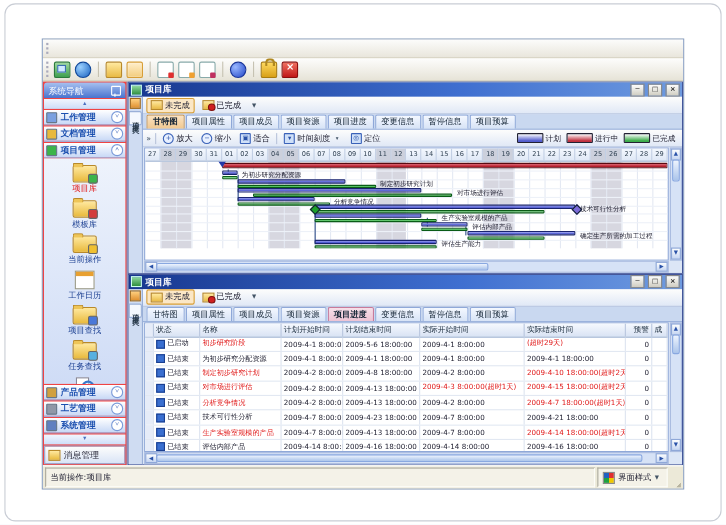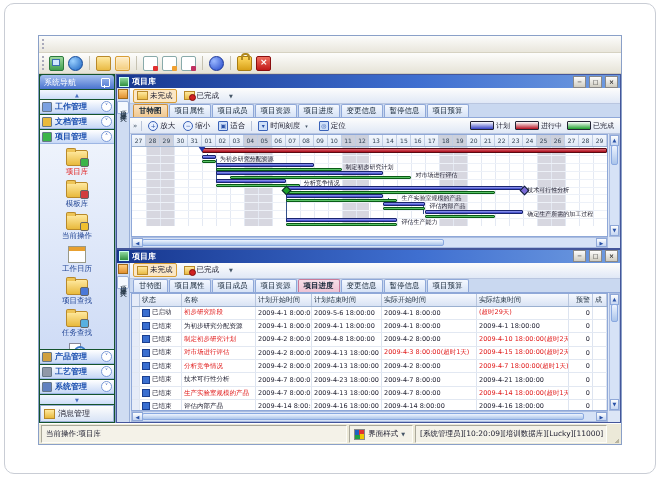--- a/index.html
+++ b/index.html
@@ -25,21 +25,21 @@
   .ti-report-edit::after{background:#f0a030;}
   .ti-report-delete::after{background:#c03060;}
   .ti-help{background:radial-gradient(circle at 4px 4px,#9ab8ff,#2246c8);border-radius:50%;border:1px solid #1a3699;}
   .ti-lock{background:linear-gradient(#ffd960,#d8a018);border:1px solid #a87c10;border-radius:2px;}
   .ti-lock::before{content:"";position:absolute;left:3px;top:-4px;width:5px;height:5px;border:2px solid #b08820;border-bottom:none;border-radius:4px 4px 0 0;}
   .ti-stop{background:linear-gradient(#f07060,#c01818);border:1px solid #8a0e0e;}
   .ti-stop::after{content:"×";position:absolute;left:3px;top:0px;color:#fff;font-size:9px;font-weight:bold;}
   
   .main{flex:1;display:flex;min-height:0;}
   
-  .sidebar{width:77px;background:#14532d;border-right:1px solid #8aa0c8;display:flex;flex-direction:column;font-size:8px;box-sizing:border-box;}
+  .sidebar{width:77px;background:#ef4444;border-right:1px solid #8aa0c8;display:flex;flex-direction:column;font-size:8px;box-sizing:border-box;font-family:Liberation Serif, serif;}
   .sb-header{height:14px;background:linear-gradient(#a7c1f0,#4a74cf);color:#fff;display:flex;align-items:center;justify-content:space-between;padding:0 4px;border-radius:3px 3px 0 0;margin:1px 1px 0 1px;}
   .pin{width:7px;height:7px;border:1px solid #fff;border-radius:1px;position:relative;}
   .pin::after{content:"";position:absolute;left:2px;top:6px;width:1px;height:3px;background:#fff;}
   .sb-strip{height:9px;margin:1px 1px 0 1px;background:linear-gradient(#f2f6fe,#cdddf8);display:flex;align-items:center;justify-content:center;color:#4a6fc0;font-size:5px;}
   .sb-groups{flex:1;margin:0 1px;display:flex;flex-direction:column;min-height:0;}
   .sb-group-h{height:13px;margin-top:1px;background:linear-gradient(#ffffff,#c7d8f6);color:#1c50b0;font-weight:bold;display:flex;align-items:center;gap:3px;padding:0 2px;border-bottom:1px solid #9db6e4;font-size:8px;}
   .sb-group-h .glabel{flex:1;white-space:nowrap;overflow:hidden;}
   .gico{width:8px;height:8px;border:1px solid #678;border-radius:1px;flex:none;}
   .chev{width:9px;height:9px;border-radius:50%;background:#fff;border:1px solid #7a9ad8;color:#3a62b8;font-size:6px;line-height:8px;text-align:center;flex:none;}
   .sb-items{flex:1;background:linear-gradient(#eef3fc,#cfdcf6);display:flex;flex-direction:column;align-items:center;padding:3px 0 2px 0;gap:2px;overflow:hidden;}
@@ -648,20 +648,17 @@
 
   <div class="statusbar">
     <div class="sp grow">
           <span>当前操作:项目库</span>
         </div>
     <div class="sp">
       <span class="quad"></span>
       <span>界面样式</span>
           <span class="drop">▼</span>
     </div>
-    <div class="sp" style="width:192px;">
-          <span>[系统管理员][10:20:09][培训数据库][Lucky][11000]</span>
-        </div>
     <div class="sp grip2"></div>
   </div>
 
 </div>
 </div>
 
 </body></html>

